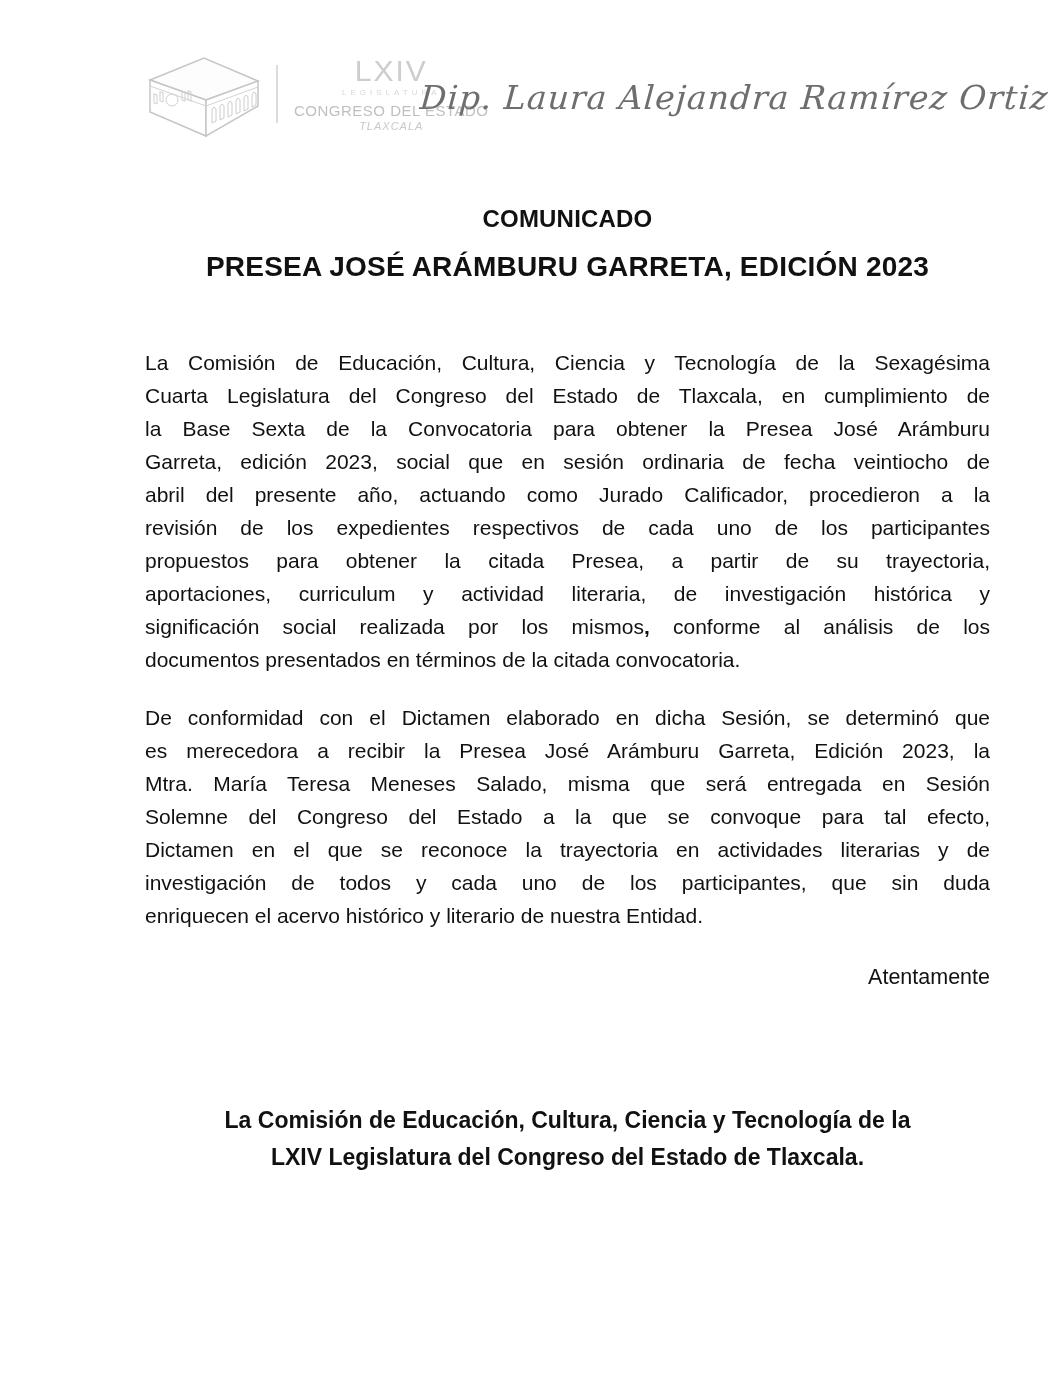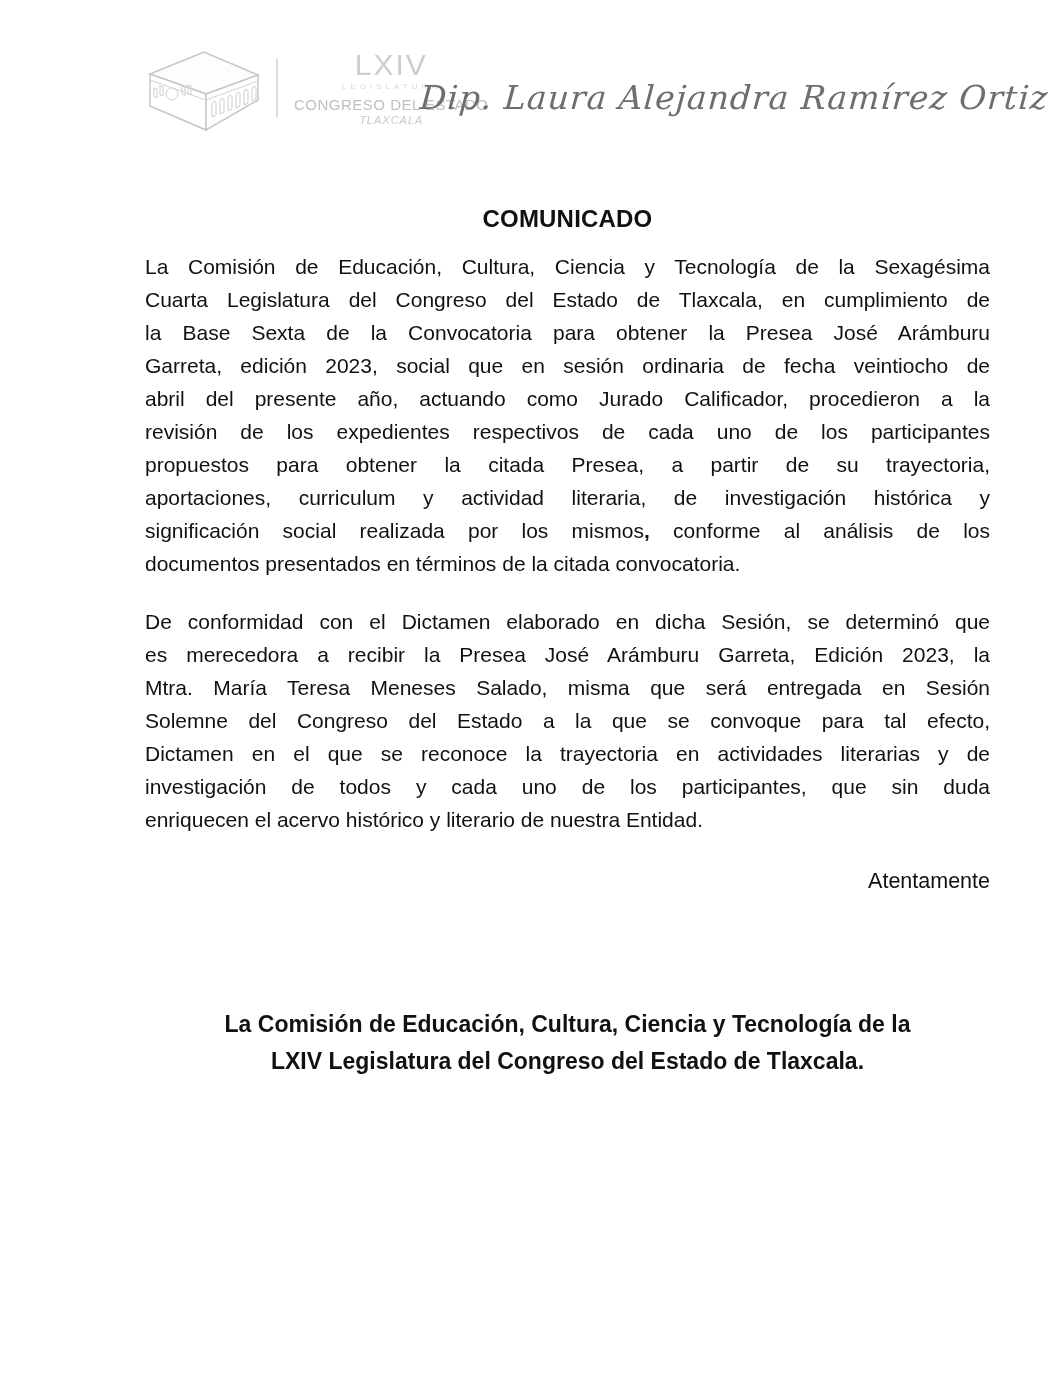--- a/index.html
+++ b/index.html
@@ -7,21 +7,21 @@
     position:relative;
     width:1062px;height:1374px;
     margin:0 auto;
     background:#ffffff;
     font-family:"Liberation Sans", sans-serif;
     color:#111111;
     overflow:hidden;
   }
   
   .logo{
-    position:absolute;left:142px;top:42px;
+    position:absolute;left:142px;top:48px;
     display:flex;align-items:center;gap:16px;
   }
   .logo svg{display:block;}
   .logo-divider{width:2px;height:58px;background:#dcdcdc;}
   .logo-text{display:flex;flex-direction:column;align-items:center;line-height:1;}
   .logo-lxiv{font-size:30px;letter-spacing:2px;color:#cdcdcd;font-weight:400;}
   .logo-leg{font-size:8px;letter-spacing:4px;color:#d8d8d8;margin-top:3px;text-align:right;}
   .logo-cong{font-size:15px;color:#bfbfbf;margin-top:6px;letter-spacing:0.5px;}
   .logo-tlx{font-size:11px;color:#c9c9c9;margin-top:3px;letter-spacing:1px;font-style:italic;}
   .signature{
@@ -98,20 +98,21 @@
       <span class="logo-leg">LEGISLATURA</span>
       <span class="logo-cong">CONGRESO DEL ESTADO</span>
       <span class="logo-tlx">TLAXCALA</span>
     </span>
   </div>
 
   <div class="signature">Dip. Laura Alejandra Ramírez Ortiz</div>
 
   <div class="content">
     <div class="kicker">COMUNICADO</div>
+    <div class="doc-title">PRESEA JOSÉ ARÁMBURU GARRETA, EDICIÓN 2023</div>
 
     <div>
         <div class="paragraph">
           <div class="line">La Comisión de Educación, Cultura, Ciencia y Tecnología de la Sexagésima</div>
           <div class="line">Cuarta Legislatura del Congreso del Estado de Tlaxcala, en cumplimiento de</div>
           <div class="line">la Base Sexta de la Convocatoria para obtener la Presea José Arámburu</div>
           <div class="line">Garreta, edición 2023, social que en sesión ordinaria de fecha veintiocho de</div>
           <div class="line">abril del presente año, actuando como Jurado Calificador, procedieron a la</div>
           <div class="line">revisión de los expedientes respectivos de cada uno de los participantes</div>
           <div class="line">propuestos para obtener la citada Presea, a partir de su trayectoria,</div>

